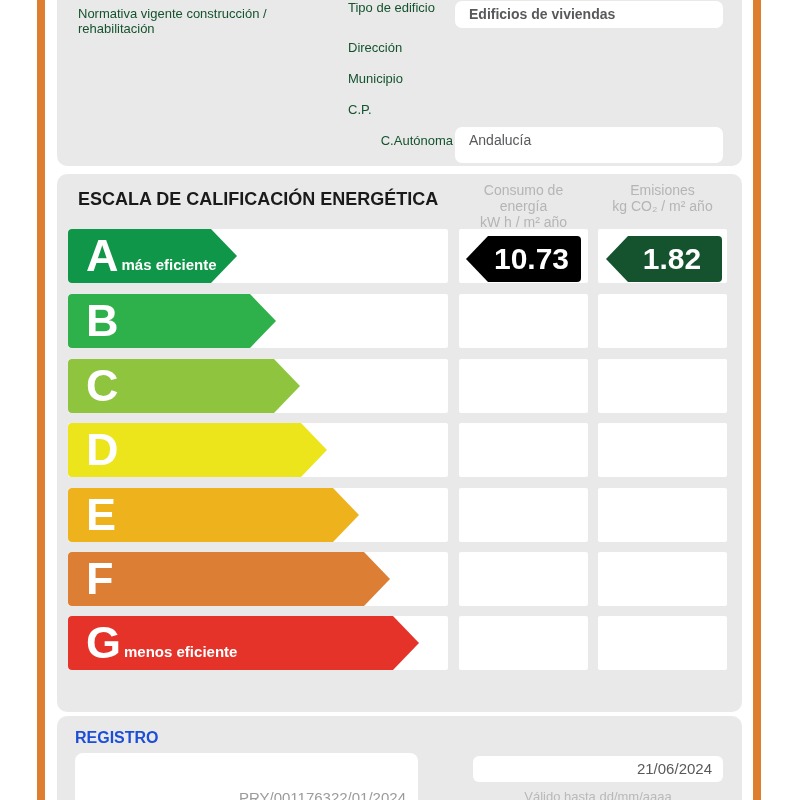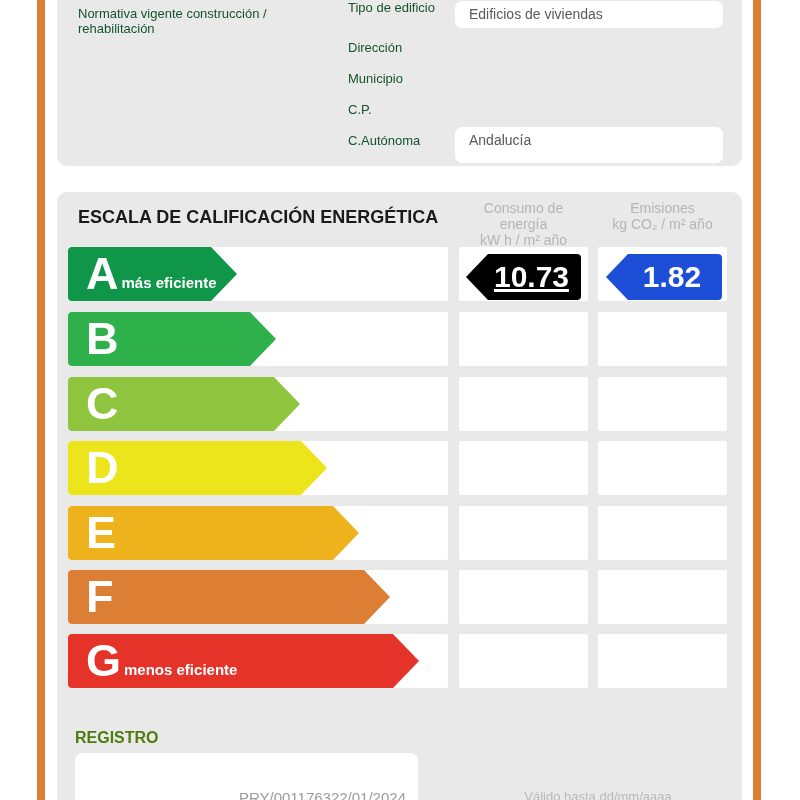--- a/index.html
+++ b/index.html
@@ -7,40 +7,40 @@
     width:800px;height:800px;position:relative;overflow:hidden;
     background:#ffffff;
     font-family:"Liberation Sans","DejaVu Sans",sans-serif;
   }
   .frame-bar{position:absolute;top:0;width:8px;height:800px;}
   #frame-left{left:37px;}
   #frame-right{left:753px;}
 
   .panel{position:absolute;left:57px;width:685px;background:#e9e9e9;border-radius:10px;}
   #panel-info{top:-20px;height:186px;}
-  #panel-scale{top:192px;height:538px;}
+  #panel-scale{top:174px;height:538px;}
   #panel-registro{top:716px;height:112px;}
 
   .field-label{position:absolute;font-size:13px;color:#14532d;line-height:15px;}
   .white-box{position:absolute;background:#ffffff;border-radius:8px;color:#58595b;}
 
   
   #label-normativa{left:21px;top:26px;width:210px;}
   #box-construccion{left:18px;top:57px;width:266px;height:66px;font-size:15px;padding:15px 0 0 16px;box-sizing:border-box;}
   #label-referencia{left:21px;top:126px;width:260px;}
   #box-referencia{left:18px;top:143px;width:266px;height:29px;font-size:14px;line-height:29px;padding-left:13px;box-sizing:border-box;}
 
   
   .r-label{left:291px;width:105px;}
   .r-box{left:398px;width:268px;height:27px;font-size:14px;line-height:27px;padding-left:14px;box-sizing:border-box;border-radius:7px;}
-  #label-tipo{top:20px;} #box-tipo{top:21px;}
+  #label-tipo{top:20px;} #box-tipo{top:21px;font-weight:bold;}
   #label-direccion{top:60px;} #box-direccion{top:53px;font-size:11px;color:#6d6e70;}
   #label-municipio{top:91px;} #box-municipio{top:84px;}
   #label-cp{top:122px;} #box-cp{top:116px;margin-top:40px;}
-  #label-ccaa{top:153px;} #box-ccaa{top:147px;}
+  #label-ccaa{top:153px;text-align:right;} #box-ccaa{top:147px;}
 
   
   #scale-title{position:absolute;left:21px;top:15px;font-size:18px;font-weight:bold;color:#1a1a1a;}
   .col-header{position:absolute;top:8px;width:129px;text-align:center;font-size:14px;line-height:16px;color:#b5b5b5;}
   #col-header-consumo{left:402px;}
   #col-header-emisiones{left:541px;}
 
   .rating-row{position:absolute;left:11px;width:380px;height:54px;background:#ffffff;border-radius:2px;}
   .rating-arrow{
     position:absolute;left:0;top:0;height:54px;border-radius:4px;
@@ -57,21 +57,21 @@
   .value-badge{
     position:absolute;top:62px;height:46px;border-radius:4px;
     clip-path:polygon(0 50%, 22px 0, 100% 0, 100% 100%, 22px 100%);
     display:flex;align-items:center;justify-content:center;
     color:#ffffff;font-size:30px;font-weight:bold;padding-left:16px;box-sizing:border-box;
   }
   #badge-consumo{left:409px;width:115px;}
   #badge-emisiones{left:549px;width:116px;}
 
   
-  #registro-title{position:absolute;left:18px;top:13px;font-size:16px;font-weight:bold;color:#4d7c0f;}
+  #registro-title{position:absolute;left:18px;top:13px;font-size:16px;font-weight:bold;color:#1d4ed8;}
   #box-registro-num{left:18px;top:37px;width:343px;height:80px;}
   #registro-num-text{position:absolute;right:12px;top:36px;font-size:15px;color:#9b9b9b;}
   #box-registro-fecha{left:416px;top:40px;width:250px;height:26px;border-radius:6px;font-size:15px;line-height:26px;text-align:right;padding-right:11px;box-sizing:border-box;}
   #valid-until{position:absolute;left:416px;top:73px;width:250px;text-align:center;font-size:13px;color:#b9b9b9;}
 </style>
 </head>
 <body>
 
 <div class="frame-bar" id="frame-left" style="background: rgb(221, 126, 48);"></div>
 <div class="frame-bar" id="frame-right" style="background: rgb(221, 126, 48);"></div>
@@ -147,23 +147,24 @@
   <div class="cell cell-2 row-c"></div>
   <div class="cell cell-1 row-d"></div>
   <div class="cell cell-2 row-d"></div>
   <div class="cell cell-1 row-e"></div>
   <div class="cell cell-2 row-e"></div>
   <div class="cell cell-1 row-f"></div>
   <div class="cell cell-2 row-f"></div>
   <div class="cell cell-1 row-g"></div>
   <div class="cell cell-2 row-g"></div>
 
-  <div class="value-badge" id="badge-consumo" style="background: rgb(0, 0, 0); text-decoration: underline;">10.73</div>
-  <div class="value-badge" id="badge-emisiones" style="background: #1d4ed8;">1.82</div>
+  <div class="value-badge" id="badge-consumo" style="background: rgb(0, 0, 0);">10.73</div>
+  <div class="value-badge" id="badge-emisiones" style="background: #14532d;">1.82</div>
 </div>
 
 <div class="panel" id="panel-registro">
   <div id="registro-title">REGISTRO</div>
   <div class="white-box" id="box-registro-num">
     <div id="registro-num-text">PRY/001176322/01/2024</div>
   </div>
+  <div class="white-box" id="box-registro-fecha">21/06/2024</div>
   <div id="valid-until">Válido hasta dd/mm/aaaa</div>
 </div>
 
 </body></html>

